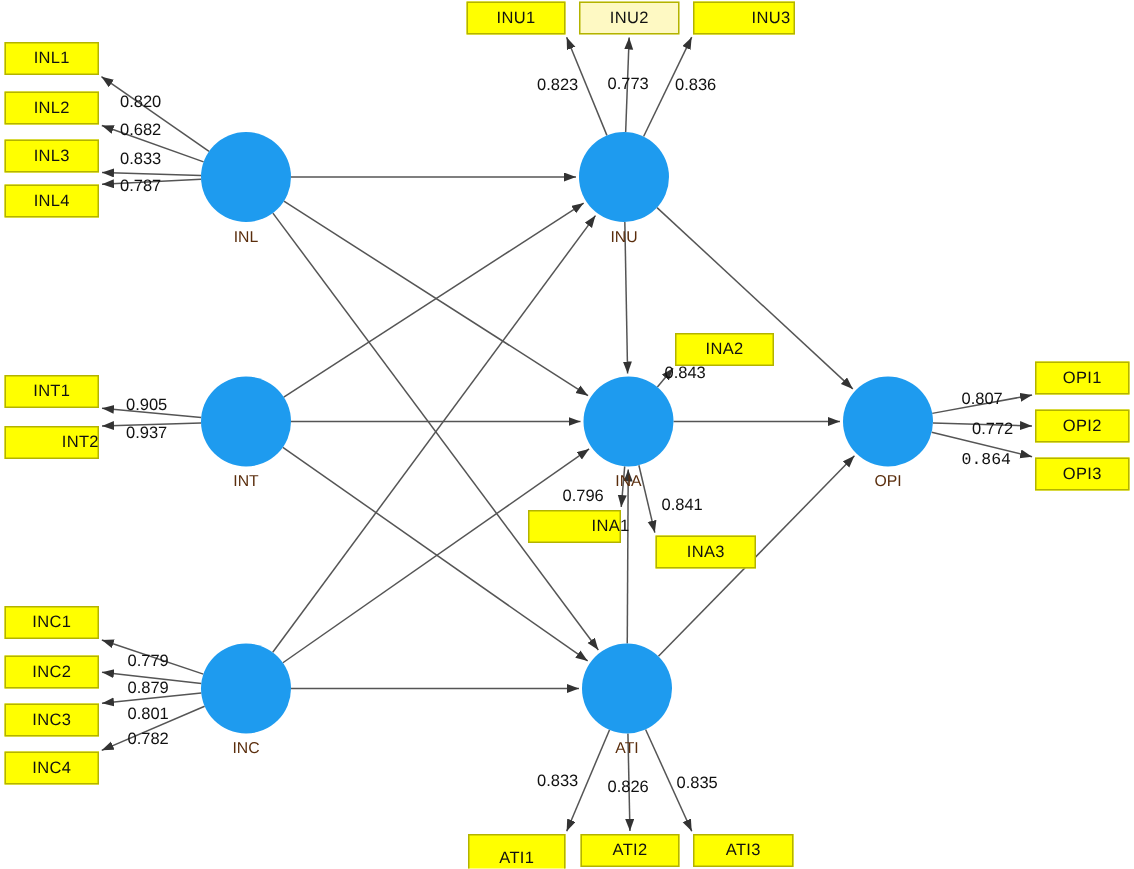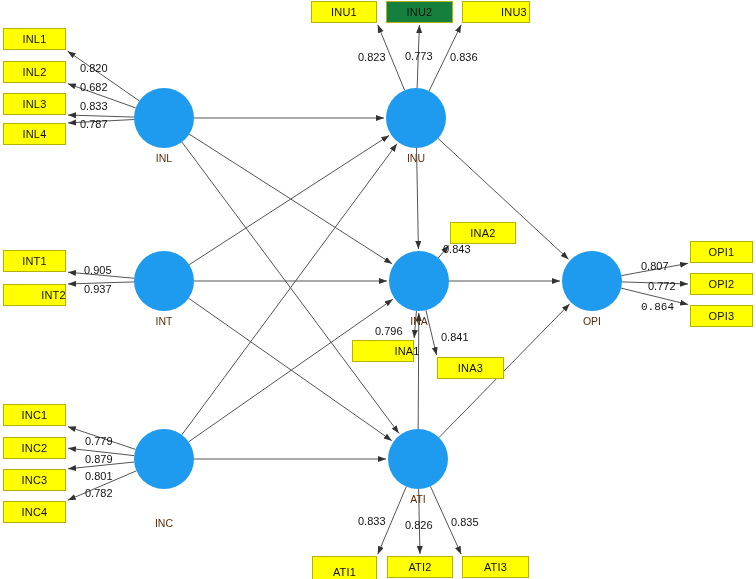--- a/index.html
+++ b/index.html
@@ -104,21 +104,21 @@
       </div>
       <div class="ind-box" style="left: 3px; top: 469px; width: 63px; height: 22px; background: rgb(255, 255, 0); border-color: rgb(179, 179, 0);">
         <span>INC3</span>
       </div>
       <div class="ind-box" style="left: 3px; top: 501px; width: 63px; height: 22px; background: rgb(255, 255, 0); border-color: rgb(179, 179, 0);">
         <span>INC4</span>
       </div>
       <div class="ind-box" style="left: 311px; top: 1px; width: 66px; height: 22px; background: rgb(255, 255, 0); border-color: rgb(179, 179, 0);">
         <span>INU1</span>
       </div>
-      <div class="ind-box" style="left: 386px; top: 1px; width: 67px; height: 22px; background: #15803d; border-color: rgb(179, 179, 0);">
+      <div class="ind-box" style="left: 386px; top: 1px; width: 67px; height: 22px; background: #fef9c3; border-color: rgb(179, 179, 0);">
         <span>INU2</span>
       </div>
       <div class="ind-box" style="left: 462px; top: 1px; width: 68px; height: 22px; background: rgb(255, 255, 0); border-color: rgb(179, 179, 0); padding-left: 36px;">
         <span>INU3</span>
       </div>
       <div class="ind-box" style="left: 352px; top: 340px; width: 62px; height: 22px; background: rgb(255, 255, 0); border-color: rgb(179, 179, 0); padding-left: 48px;">
         <span>INA1</span>
       </div>
       <div class="ind-box" style="left: 450px; top: 222px; width: 66px; height: 22px; background: rgb(255, 255, 0); border-color: rgb(179, 179, 0);">
         <span>INA2</span>
@@ -141,21 +141,21 @@
       <div class="ind-box" style="left: 690px; top: 273px; width: 63px; height: 22px; background: rgb(255, 255, 0); border-color: rgb(179, 179, 0);">
         <span>OPI2</span>
       </div>
       <div class="ind-box" style="left: 690px; top: 305px; width: 63px; height: 22px; background: rgb(255, 255, 0); border-color: rgb(179, 179, 0); text-align: center;">
         <span>OPI3</span>
       </div>
     </div>
   <div id="lvlabels">
       <div class="lv-label" style="left: 164px; top: 152px; color: rgb(90, 45, 12);">INL</div>
       <div class="lv-label" style="left: 164px; top: 315px; color: rgb(90, 45, 12);">INT</div>
-      <div class="lv-label" style="left: 164px; top: 493px; color: rgb(90, 45, 12); margin-top: 24px;">INC</div>
+      <div class="lv-label" style="left: 164px; top: 493px; color: rgb(90, 45, 12);">INC</div>
       <div class="lv-label" style="left: 416px; top: 152px; color: rgb(90, 45, 12);">INU</div>
       <div class="lv-label" style="left: 419px; top: 315px; color: rgb(90, 45, 12);">INA</div>
       <div class="lv-label" style="left: 418px; top: 493px; color: rgb(90, 45, 12);">ATI</div>
       <div class="lv-label" style="left: 592px; top: 315px; color: rgb(90, 45, 12);">OPI</div>
     </div>
   <div id="coefs">
       <div class="path-coef" style="left: 80px; top: 62px; color: rgb(17, 17, 17);">0.820</div>
       <div class="path-coef" style="left: 80px; top: 81px; color: rgb(17, 17, 17);">0.682</div>
       <div class="path-coef" style="left: 80px; top: 100px; color: rgb(17, 17, 17);">0.833</div>
       <div class="path-coef" style="left: 80px; top: 118px; color: rgb(17, 17, 17);">0.787</div>

